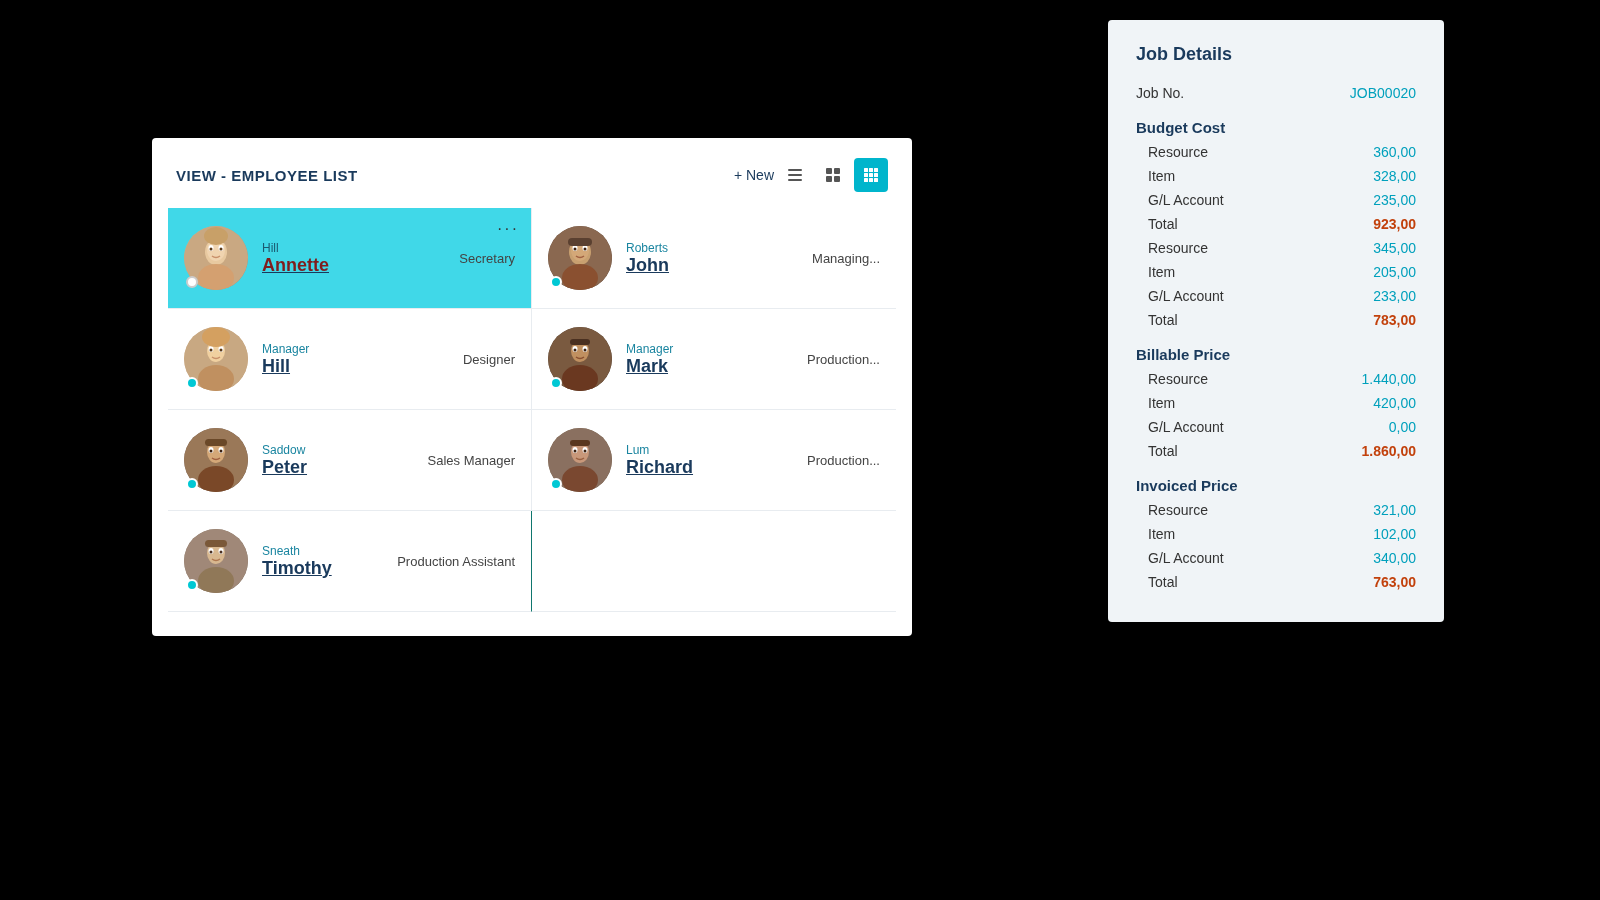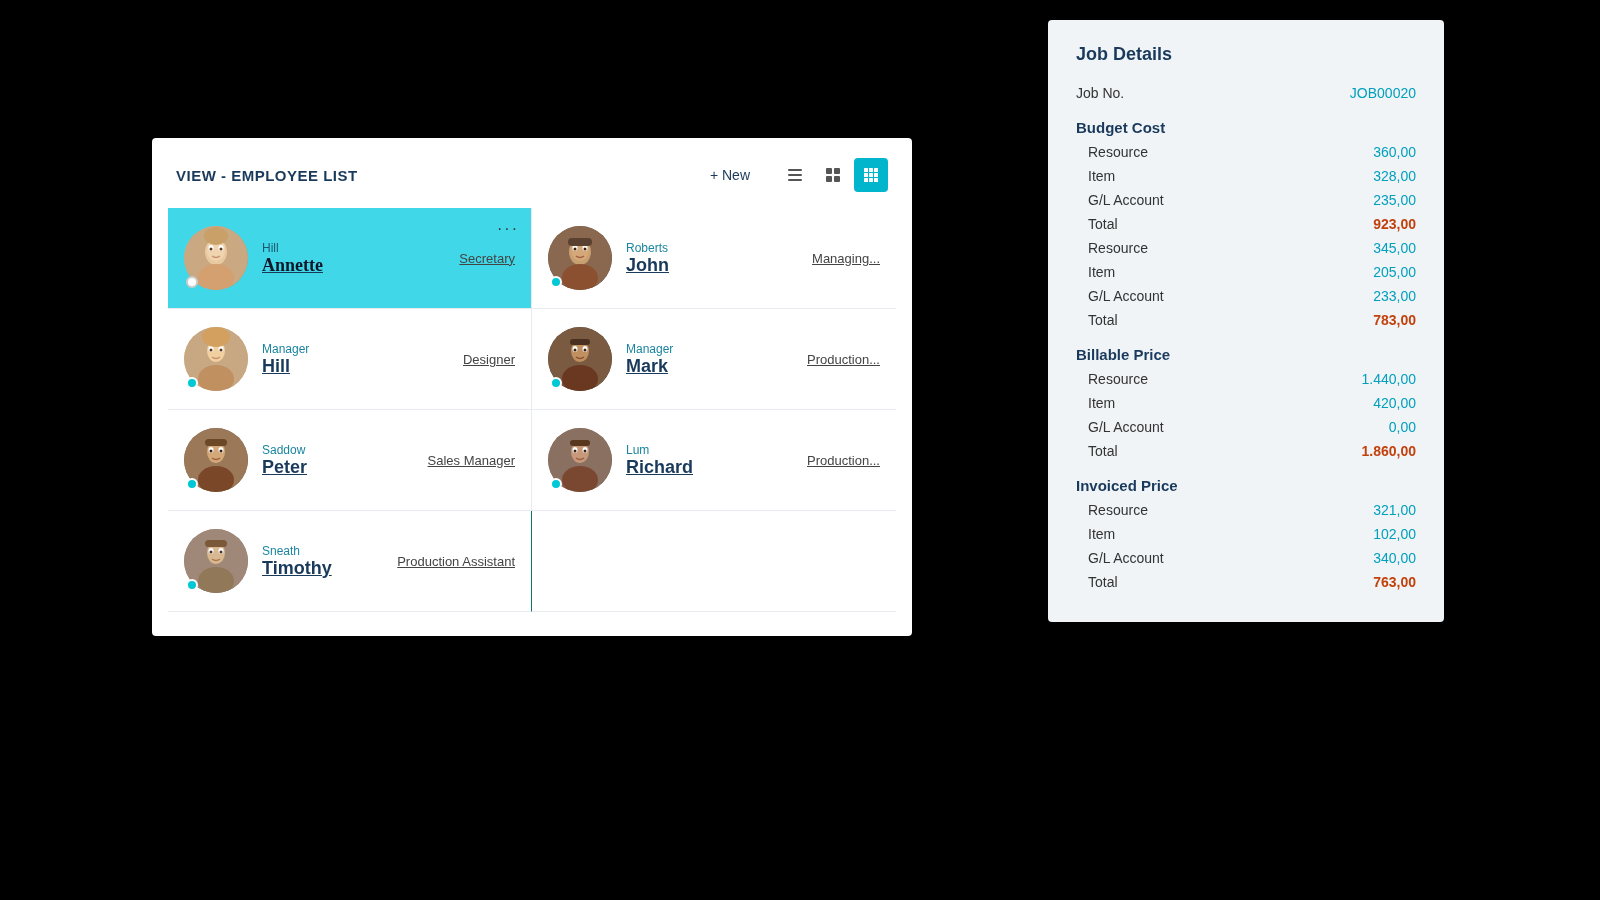--- a/index.html
+++ b/index.html
@@ -22,21 +22,21 @@
       border-radius: 4px;
       box-shadow: 0 4px 24px rgba(0,0,0,0.18);
       padding: 0 0 24px 0;
       z-index: 2;
     }
 
     .panel-header {
       display: flex;
       align-items: center;
       padding: 20px 24px 16px 24px;
-      gap: 28px;
+      gap: 4px;
     }
 
     .panel-title {
       font-size: 15px;
       font-weight: 600;
       color: #1a3a5c;
       letter-spacing: 0.5px;
       flex: 1;
     }
 
@@ -160,39 +160,37 @@
 
     .employee-firstname {
       font-size: 18px;
       font-weight: 600;
       color: #1a3a5c;
       text-decoration: underline;
       text-decoration-color: #1a3a5c;
     }
 
     .employee-card.selected .employee-firstname {
-      color: #0f172a;
-      font-family: Liberation Serif, serif;
+      color: #7f1d1d;
     }
 
     .employee-role {
       font-size: 13px;
       color: #444;
       margin-left: auto;
       white-space: nowrap;
       padding-left: 8px;
-      text-decoration: underline;
     }
 
     
     .job-panel {
       position: absolute;
       right: 156px;
       top: 20px;
-      width: 396px;
+      width: 336px;
       background: #f0f4f7;
       border-radius: 4px;
       box-shadow: 0 4px 24px rgba(0,0,0,0.14);
       padding: 24px 28px 28px 28px;
       z-index: 3;
     }
 
     .job-panel-title {
       font-size: 18px;
       font-weight: 600;

